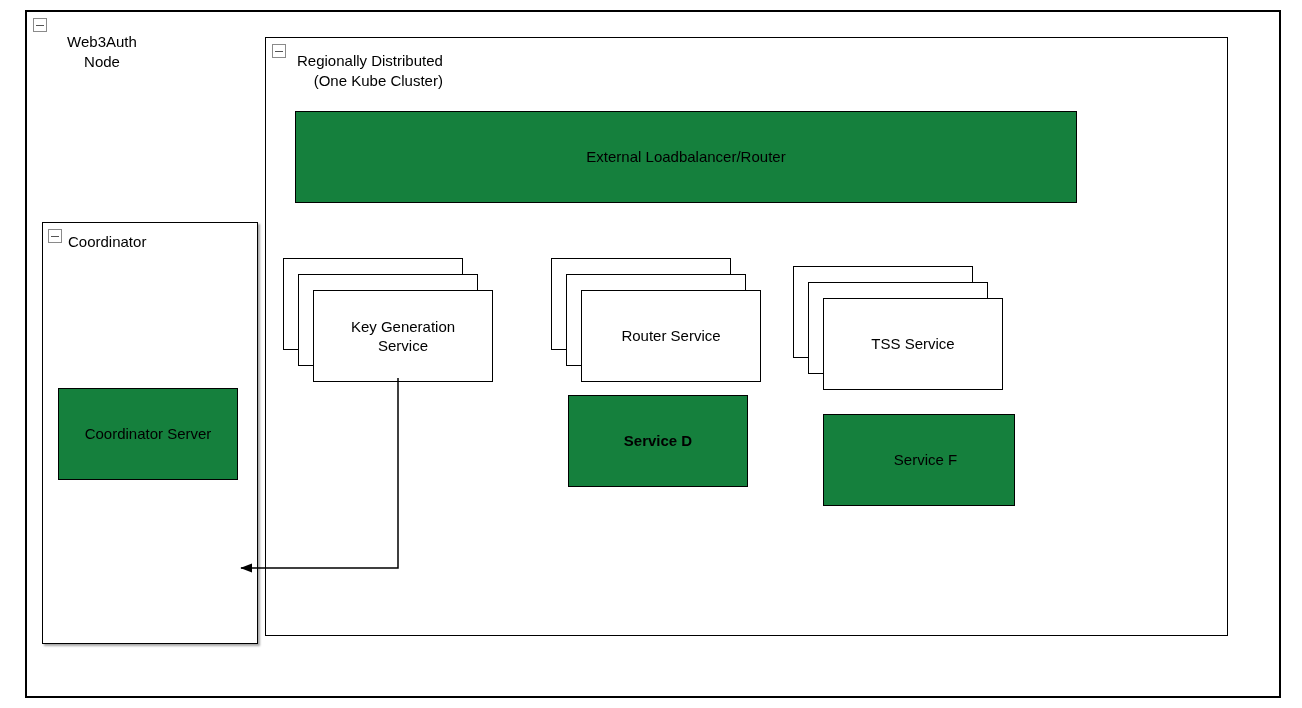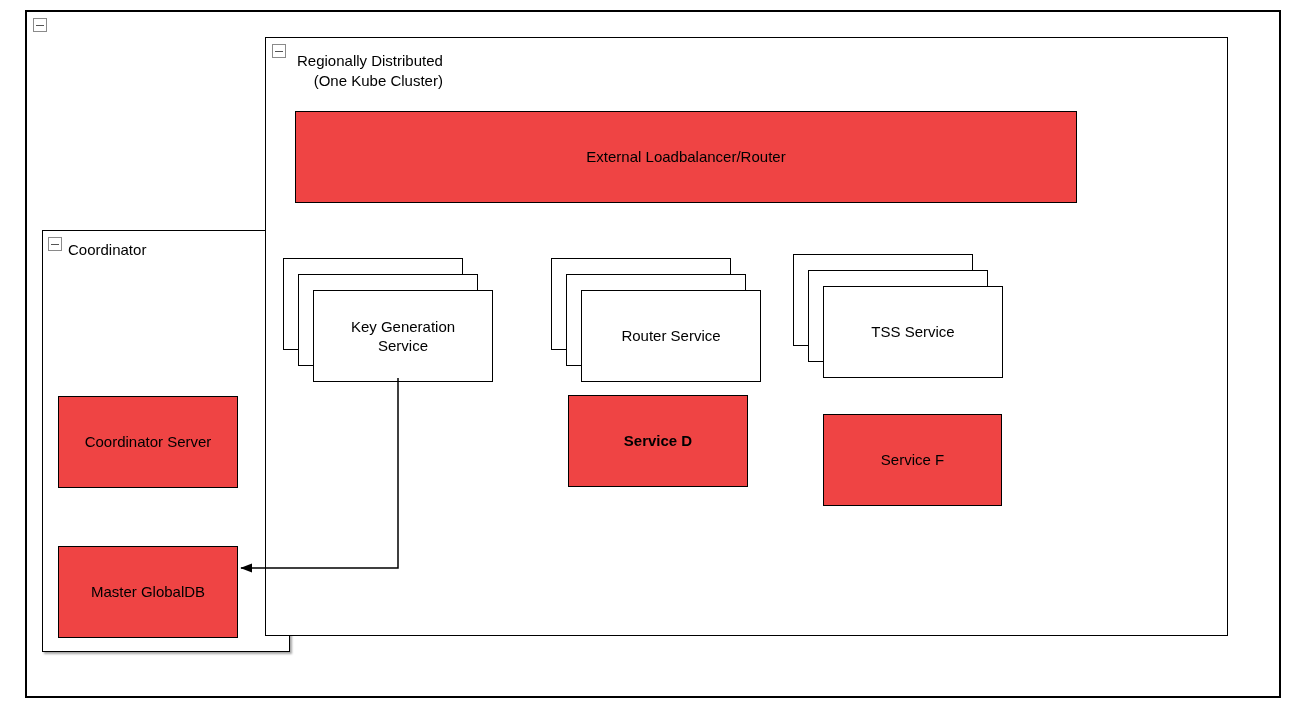--- a/index.html
+++ b/index.html
@@ -3,38 +3,38 @@
 <meta charset="utf-8">
 <style>
   html, body { margin: 0; padding: 0; background: #ffffff; }
   .canvas {
     position: relative; width: 1302px; height: 708px; background: #ffffff;
     font-family: "Liberation Sans", sans-serif; color: #000; overflow: hidden;
   }
   .group { position: absolute; border: 1px solid #000; background: #ffffff; }
   .group-label { position: absolute; font-size: 15px; line-height: 1.3; white-space: pre-line; text-align: right; }
   .node {
-    position: absolute; border: 1px solid #000; background: #ef4444;
+    position: absolute; border: 1px solid #000; background: #15803d;
     display: flex; align-items: center; justify-content: center;
     text-align: left; font-size: 15px; line-height: 1.3; white-space: pre-line;
   }
   .collapse {
     position: absolute; width: 14px; height: 14px; box-sizing: border-box;
     border: 1px solid #8a8a8a; background: #ffffff;
     display: flex; align-items: center; justify-content: center;
   }
   .collapse .minus { display: block; width: 8px; height: 1px; background: #555; }
 
   
   #group-outer { left: 25px; top: 10px; width: 1252px; height: 684px; border-width: 2px; }
   #collapse-outer { left: 6px; top: 6px; }
   #label-outer { left: 10px; top: 20px; width: 130px; text-align: center; }
 
   
-  #group-coordinator { left: 15px; top: 218px; width: 214px; height: 420px; box-shadow: 2px 2px 2px rgba(0,0,0,0.35); padding-left: 32px; }
+  #group-coordinator { left: 15px; top: 210px; width: 214px; height: 420px; box-shadow: 2px 2px 2px rgba(0,0,0,0.35); }
   #collapse-coordinator { left: 5px; top: 6px; }
   #label-coordinator { left: 25px; top: 9px; }
   #node-crossnode  { left: 15px; top: 60px;  width: 178px; height: 90px; }
   #node-coordserver{ left: 15px; top: 165px; width: 178px; height: 90px; }
   #node-globaldb   { left: 15px; top: 315px; width: 178px; height: 90px; }
 
   
   #group-regional { left: 238px; top: 25px; width: 961px; height: 597px; }
   #collapse-regional { left: 6px; top: 6px; }
   #label-regional { left: 31px; top: 13px; }
@@ -44,45 +44,46 @@
   .stack { position: absolute; width: 210px; height: 124px; }
   .stack .card { position: absolute; width: 178px; height: 90px; border: 1px solid #000; background: #ffffff; }
   .stack .card.b0 { left: 0; top: 0; }
   .stack .card.b1 { left: 15px; top: 16px; }
   .stack .card.front {
     left: 30px; top: 32px; display: flex; align-items: center; justify-content: center;
     text-align: center; font-size: 15px; line-height: 1.3; white-space: pre-line;
   }
   #stack-keygen  { left: 17px;  top: 220px; }
   #stack-session { left: 285px; top: 220px; }
-  #stack-tss     { left: 527px; top: 216px; }
+  #stack-tss     { left: 527px; top: 228px; }
 
   #node-serviced { left: 302px; top: 357px; width: 178px; height: 90px; font-weight: bold; }
-  #node-servicef { left: 557px; top: 376px; width: 177px; height: 90px; }
+  #node-servicef { left: 557px; top: 376px; width: 177px; height: 90px; padding-left: 13px; }
 
   
   #connector-layer { position: absolute; left: 0; top: 0; width: 1302px; height: 708px; pointer-events: none; }
 </style>
 </head>
 <body>
 
 <div class="canvas">
 
   <div class="group" id="group-outer">
     <div class="collapse" id="collapse-outer">
       <span class="minus"></span>
     </div>
+    <div class="group-label" id="label-outer">Web3Auth
+Node</div>
 
     <div class="group" id="group-coordinator">
       <div class="collapse" id="collapse-coordinator">
         <span class="minus"></span>
       </div>
       <div class="group-label" id="label-coordinator">Coordinator</div>
       <div class="node" id="node-coordserver">Coordinator Server</div>
-      <div class="node" id="node-globaldb">Master GlobalDB</div>
     </div>
 
     <div class="group" id="group-regional">
       <div class="collapse" id="collapse-regional">
         <span class="minus"></span>
       </div>
       <div class="group-label" id="label-regional">Regionally Distributed
 (One Kube Cluster)</div>
 
       <div class="node" id="node-loadbalancer">External Loadbalancer/Router</div>

